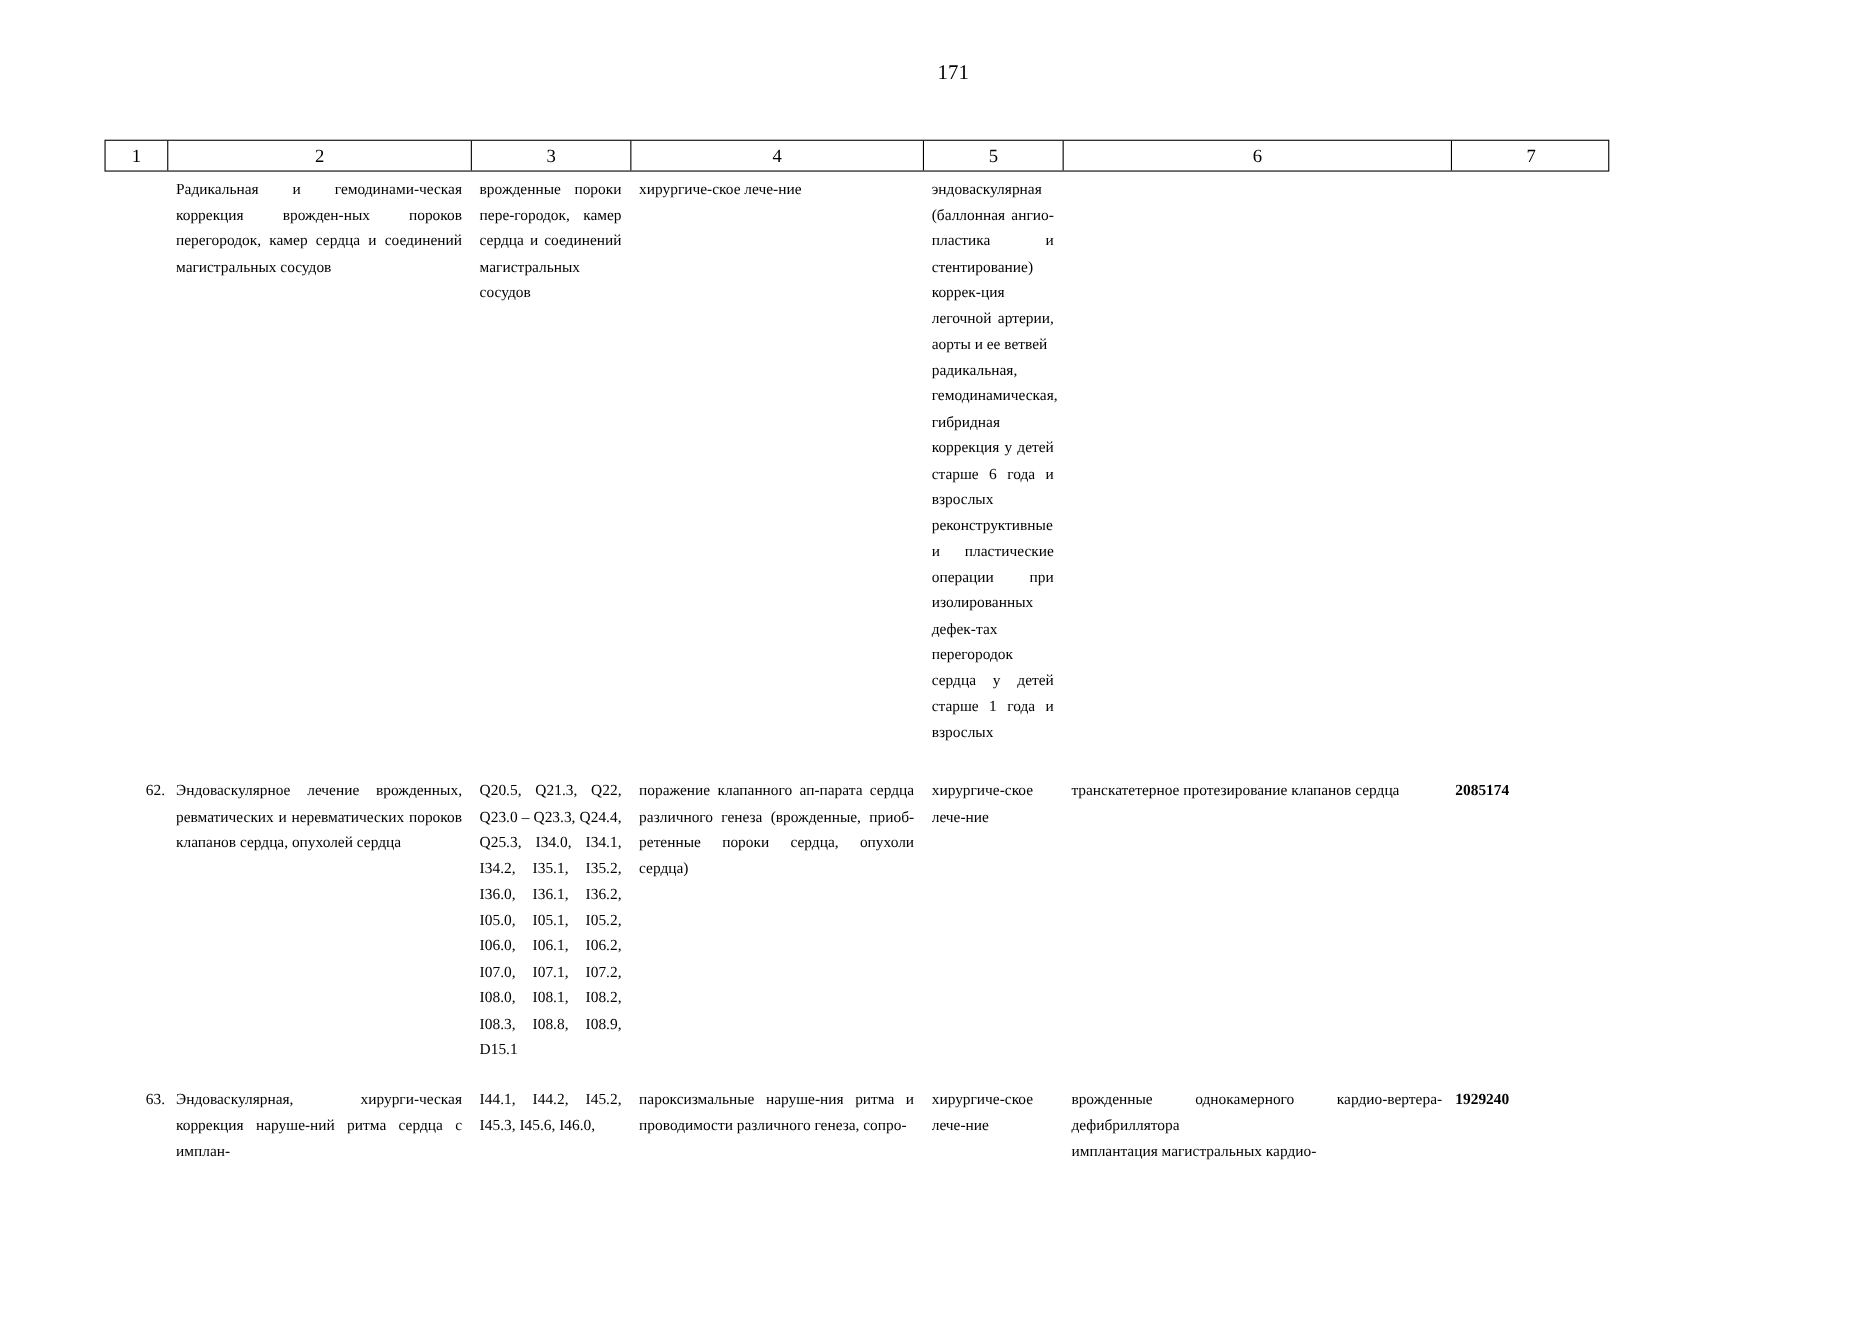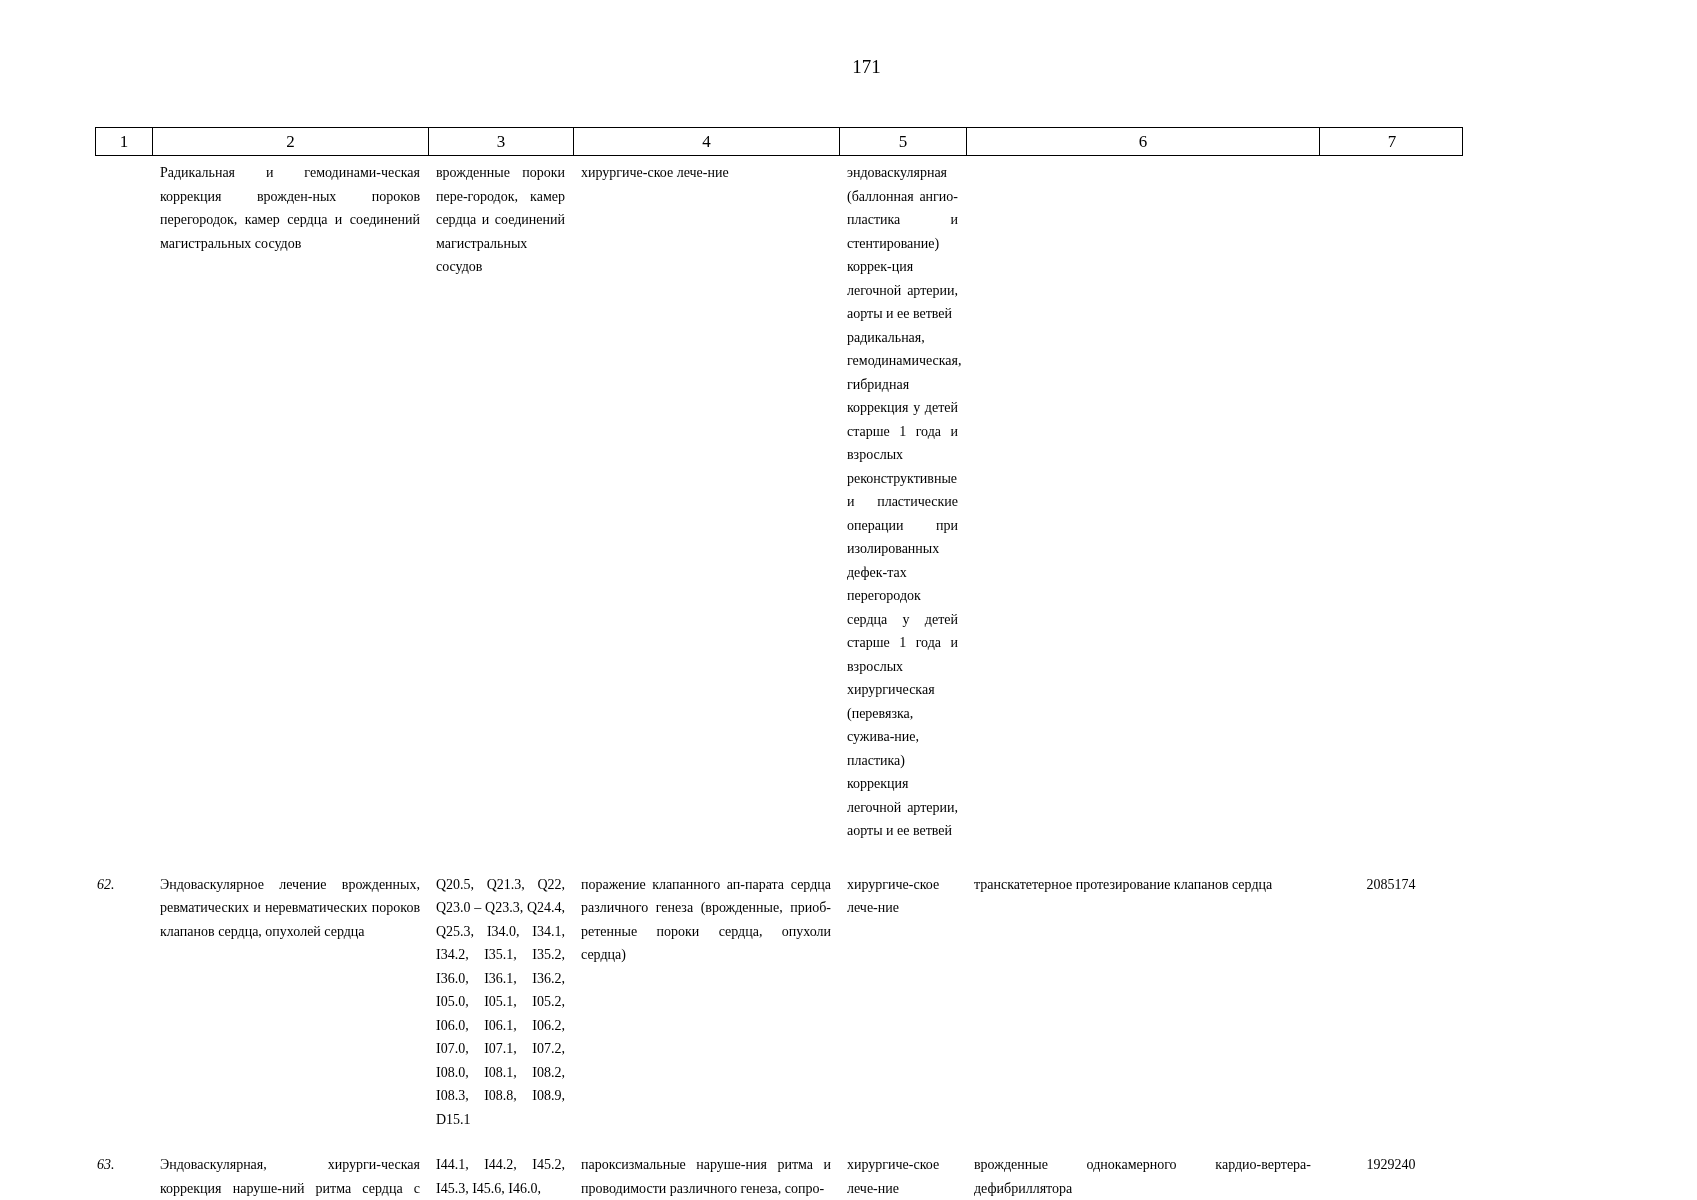--- a/index.html
+++ b/index.html
@@ -40,22 +40,22 @@
     grid-template-columns: 57px 276px 145px 266px 127px 353px 144px;
     align-items: start;
   }
   .td {
     font-size: 14px;
     line-height: 23.5px;
     padding: 0 8px;
   }
   .just { text-align: justify; }
   .para { text-align: justify; }
-  .c1 { text-align: left; padding: 0 2px; font-style: italic; }
-  .c7 { text-align: center; padding: 0 4px; }
+  .c1 { text-align: right; padding: 0 2px; }
+  .c7 { text-align: left; padding: 0 4px; font-weight: bold; }
   .row-cont  { margin-top: 5px; }
   .row-62 { margin-top: 30px; }
   .row-63 { margin-top: 22px; }
 </style>
 </head>
 <body>
 
 <div class="page">
 
   <div class="page-number">171</div>
@@ -72,23 +72,22 @@
       <div class="th">7</div>
     </div>
 
     <div class="trow row-cont">
       <div class="td c1"></div>
       <div class="td just">Радикальная и гемодинами-ческая коррекция врожден-ных пороков перегородок, камер сердца и соединений магистральных сосудов</div>
       <div class="td just">врожденные пороки пере-городок, камер сердца и соединений магистральных сосудов</div>
       <div class="td just">хирургиче-ское лече-ние</div>
       <div class="td">
         <div class="para">эндоваскулярная (баллонная ангио-пластика и стентирование) коррек-ция легочной артерии, аорты и ее ветвей</div>
-        <div class="para">радикальная, гемодинамическая, гибридная коррекция у детей старше 1 года и взрослых</div>
+        <div class="para">радикальная, гемодинамическая, гибридная коррекция у детей старше 6 года и взрослых</div>
         <div class="para">реконструктивные и пластические операции при изолированных дефек-тах перегородок сердца у детей старше 1 года и взрослых</div>
-        <div class="para">хирургическая (перевязка, сужива-ние, пластика) коррекция легочной артерии, аорты и ее ветвей</div>
       </div>
       <div class="td c7"></div>
     </div>
 
     <div class="trow row-62">
       <div class="td c1">62.</div>
       <div class="td just">Эндоваскулярное лечение врожденных, ревматических и неревматических пороков клапанов сердца, опухолей сердца</div>
       <div class="td just">Q20.5, Q21.3, Q22, Q23.0 – Q23.3, Q24.4, Q25.3, I34.0, I34.1, I34.2, I35.1, I35.2, I36.0, I36.1, I36.2, I05.0, I05.1, I05.2, I06.0, I06.1, I06.2, I07.0, I07.1, I07.2, I08.0, I08.1, I08.2, I08.3, I08.8, I08.9, D15.1</div>
       <div class="td just">поражение клапанного ап-парата сердца различного генеза (врожденные, приоб-ретенные пороки сердца, опухоли сердца)</div>
       <div class="td just">хирургиче-ское лече-ние</div>

